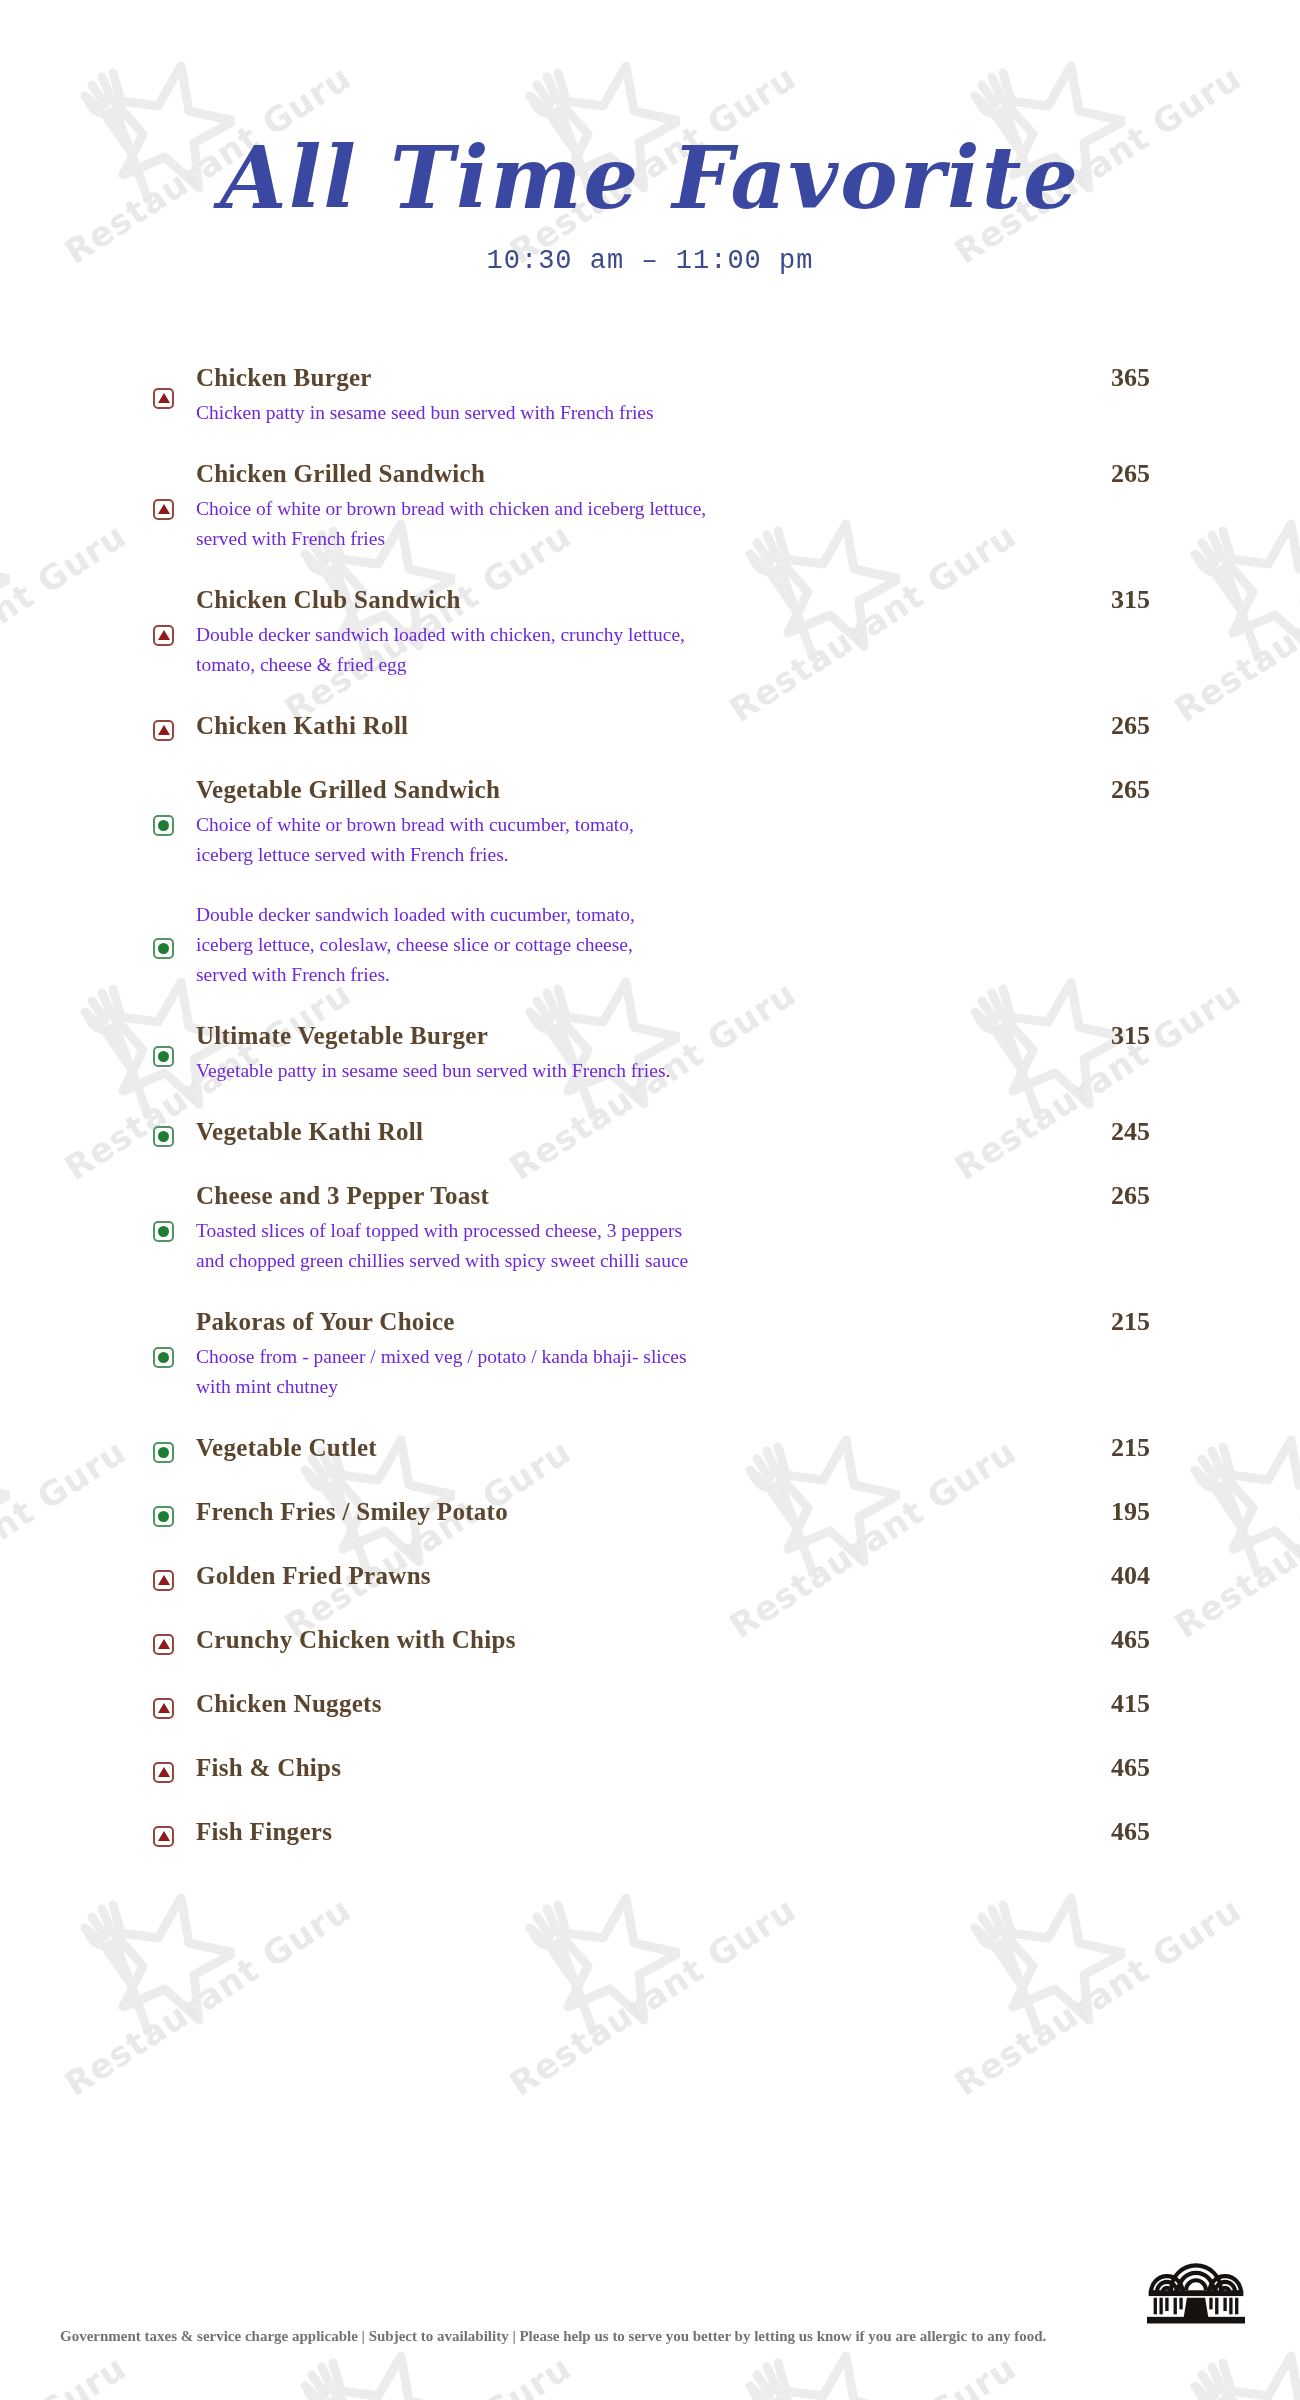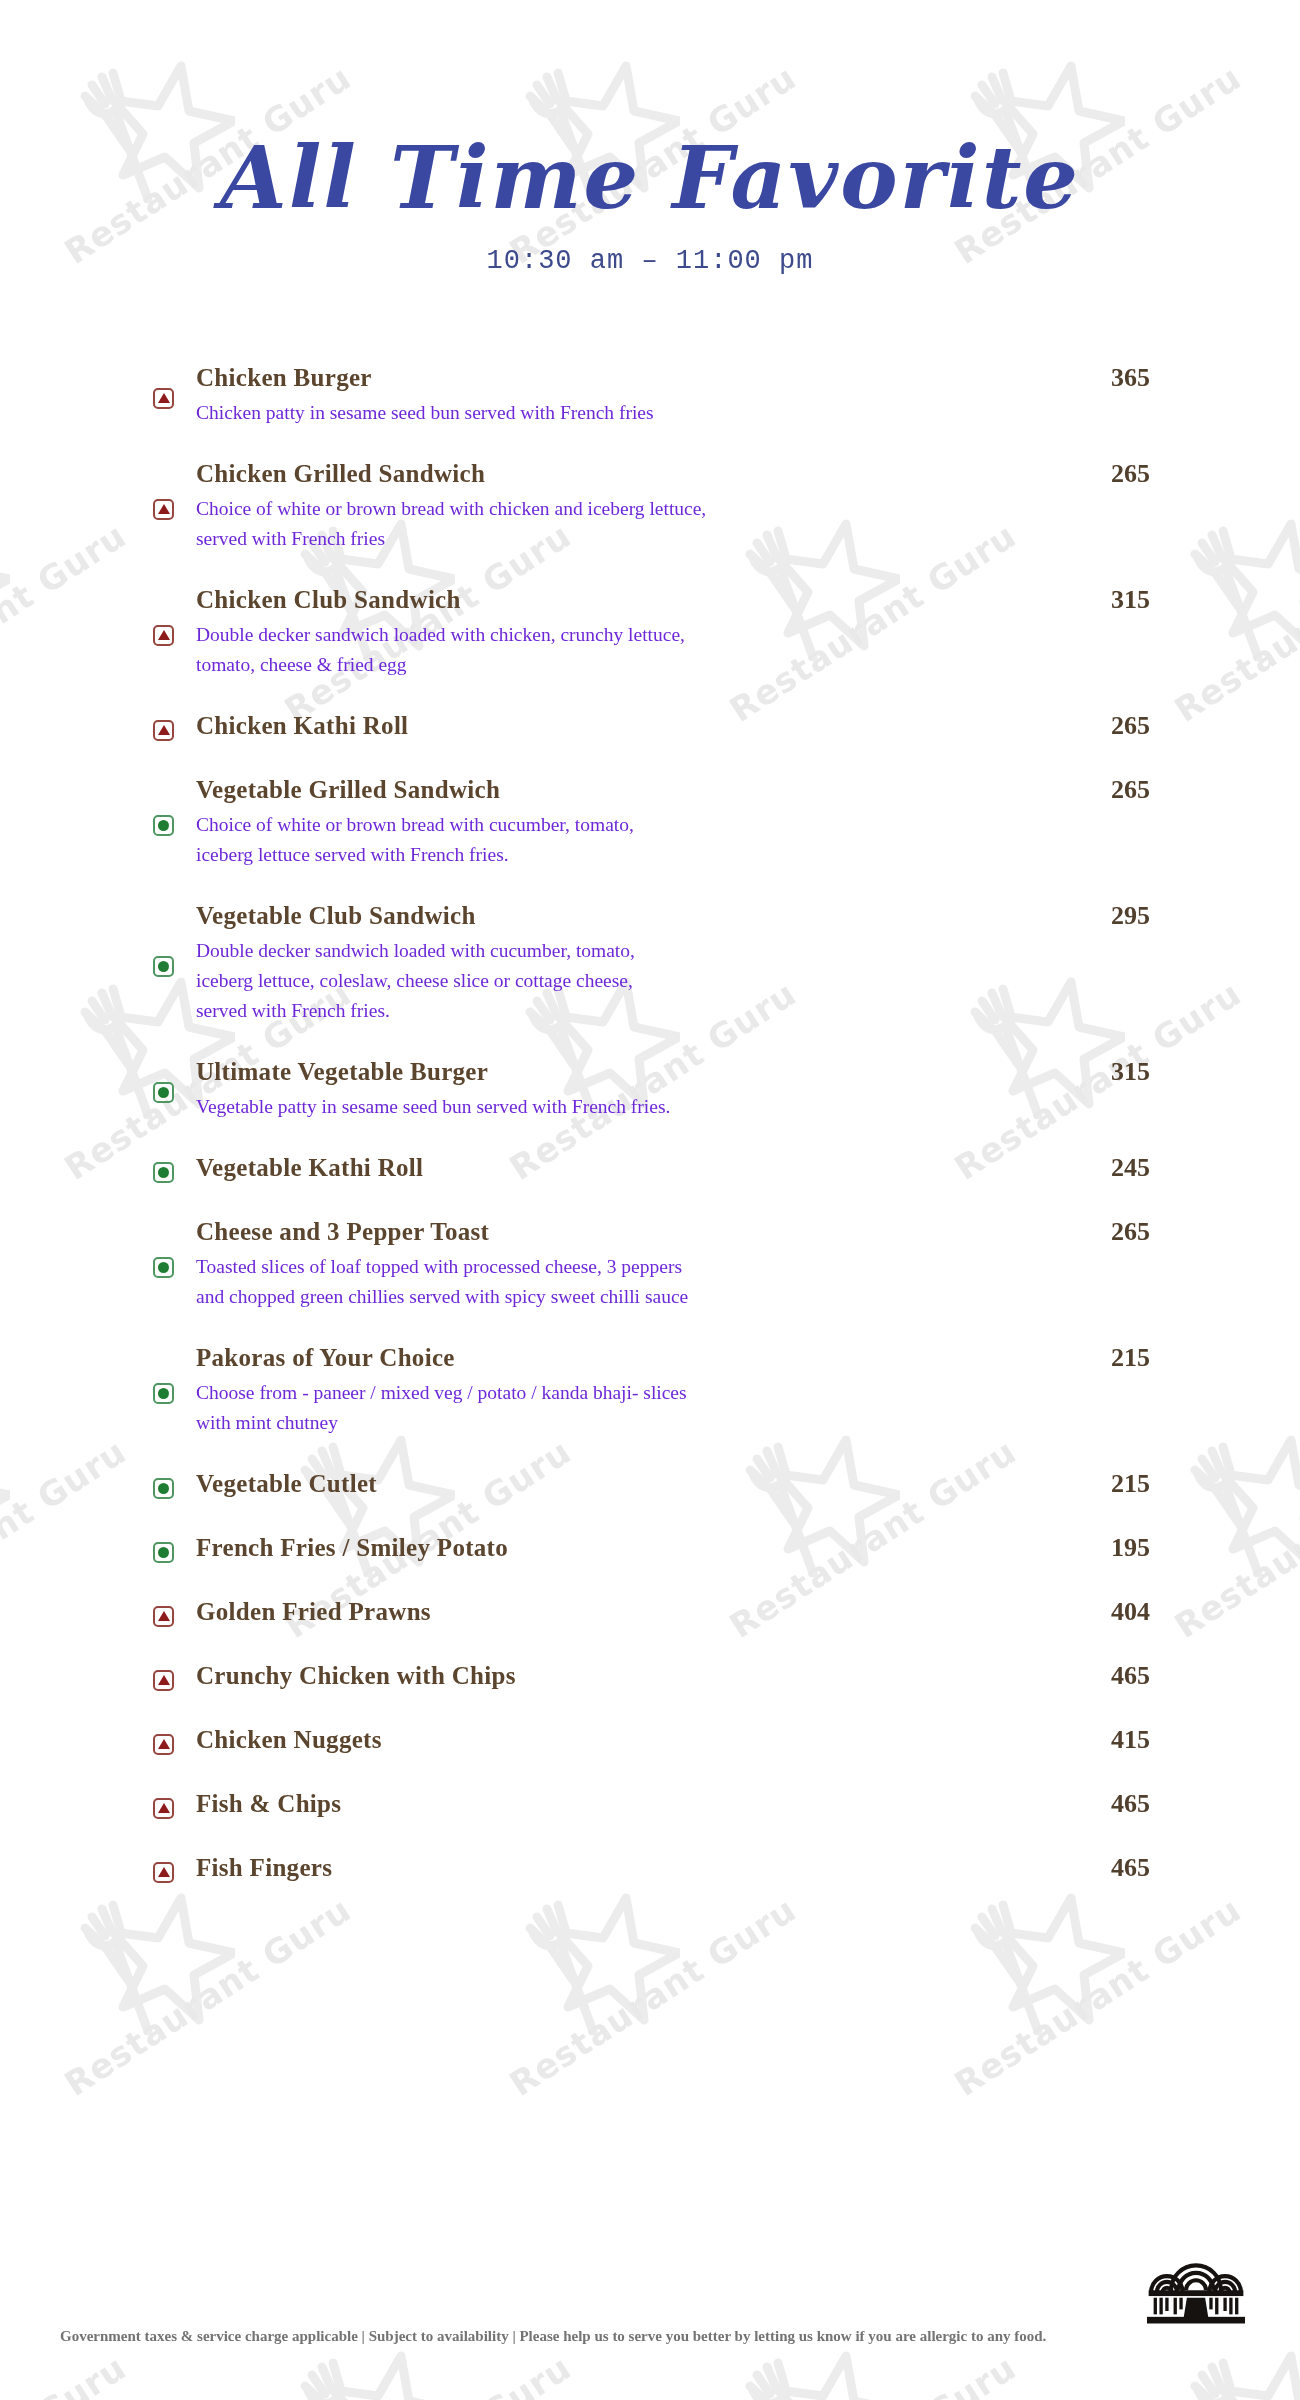--- a/index.html
+++ b/index.html
@@ -310,24 +310,20 @@
       <div class="item-desc">Choice of white or brown bread with cucumber, tomato,
 iceberg lettuce served with French fries.</div>
     </div>
   </div>
 
   <div class="item">
     <span class="diet-icon veg">
         <i class="mark"></i>
       </span>
     <div class="item-main">
-      <div class="name-row">
-        <span class="item-name">Vegetable Club Sandwich</span>
-        <span class="item-price">295</span>
-      </div>
       <div class="item-desc">Double decker sandwich loaded with cucumber, tomato,
 iceberg lettuce, coleslaw, cheese slice or cottage cheese,
 served with French fries.</div>
     </div>
   </div>
 
   <div class="item">
     <span class="diet-icon veg">
         <i class="mark"></i>
       </span>

